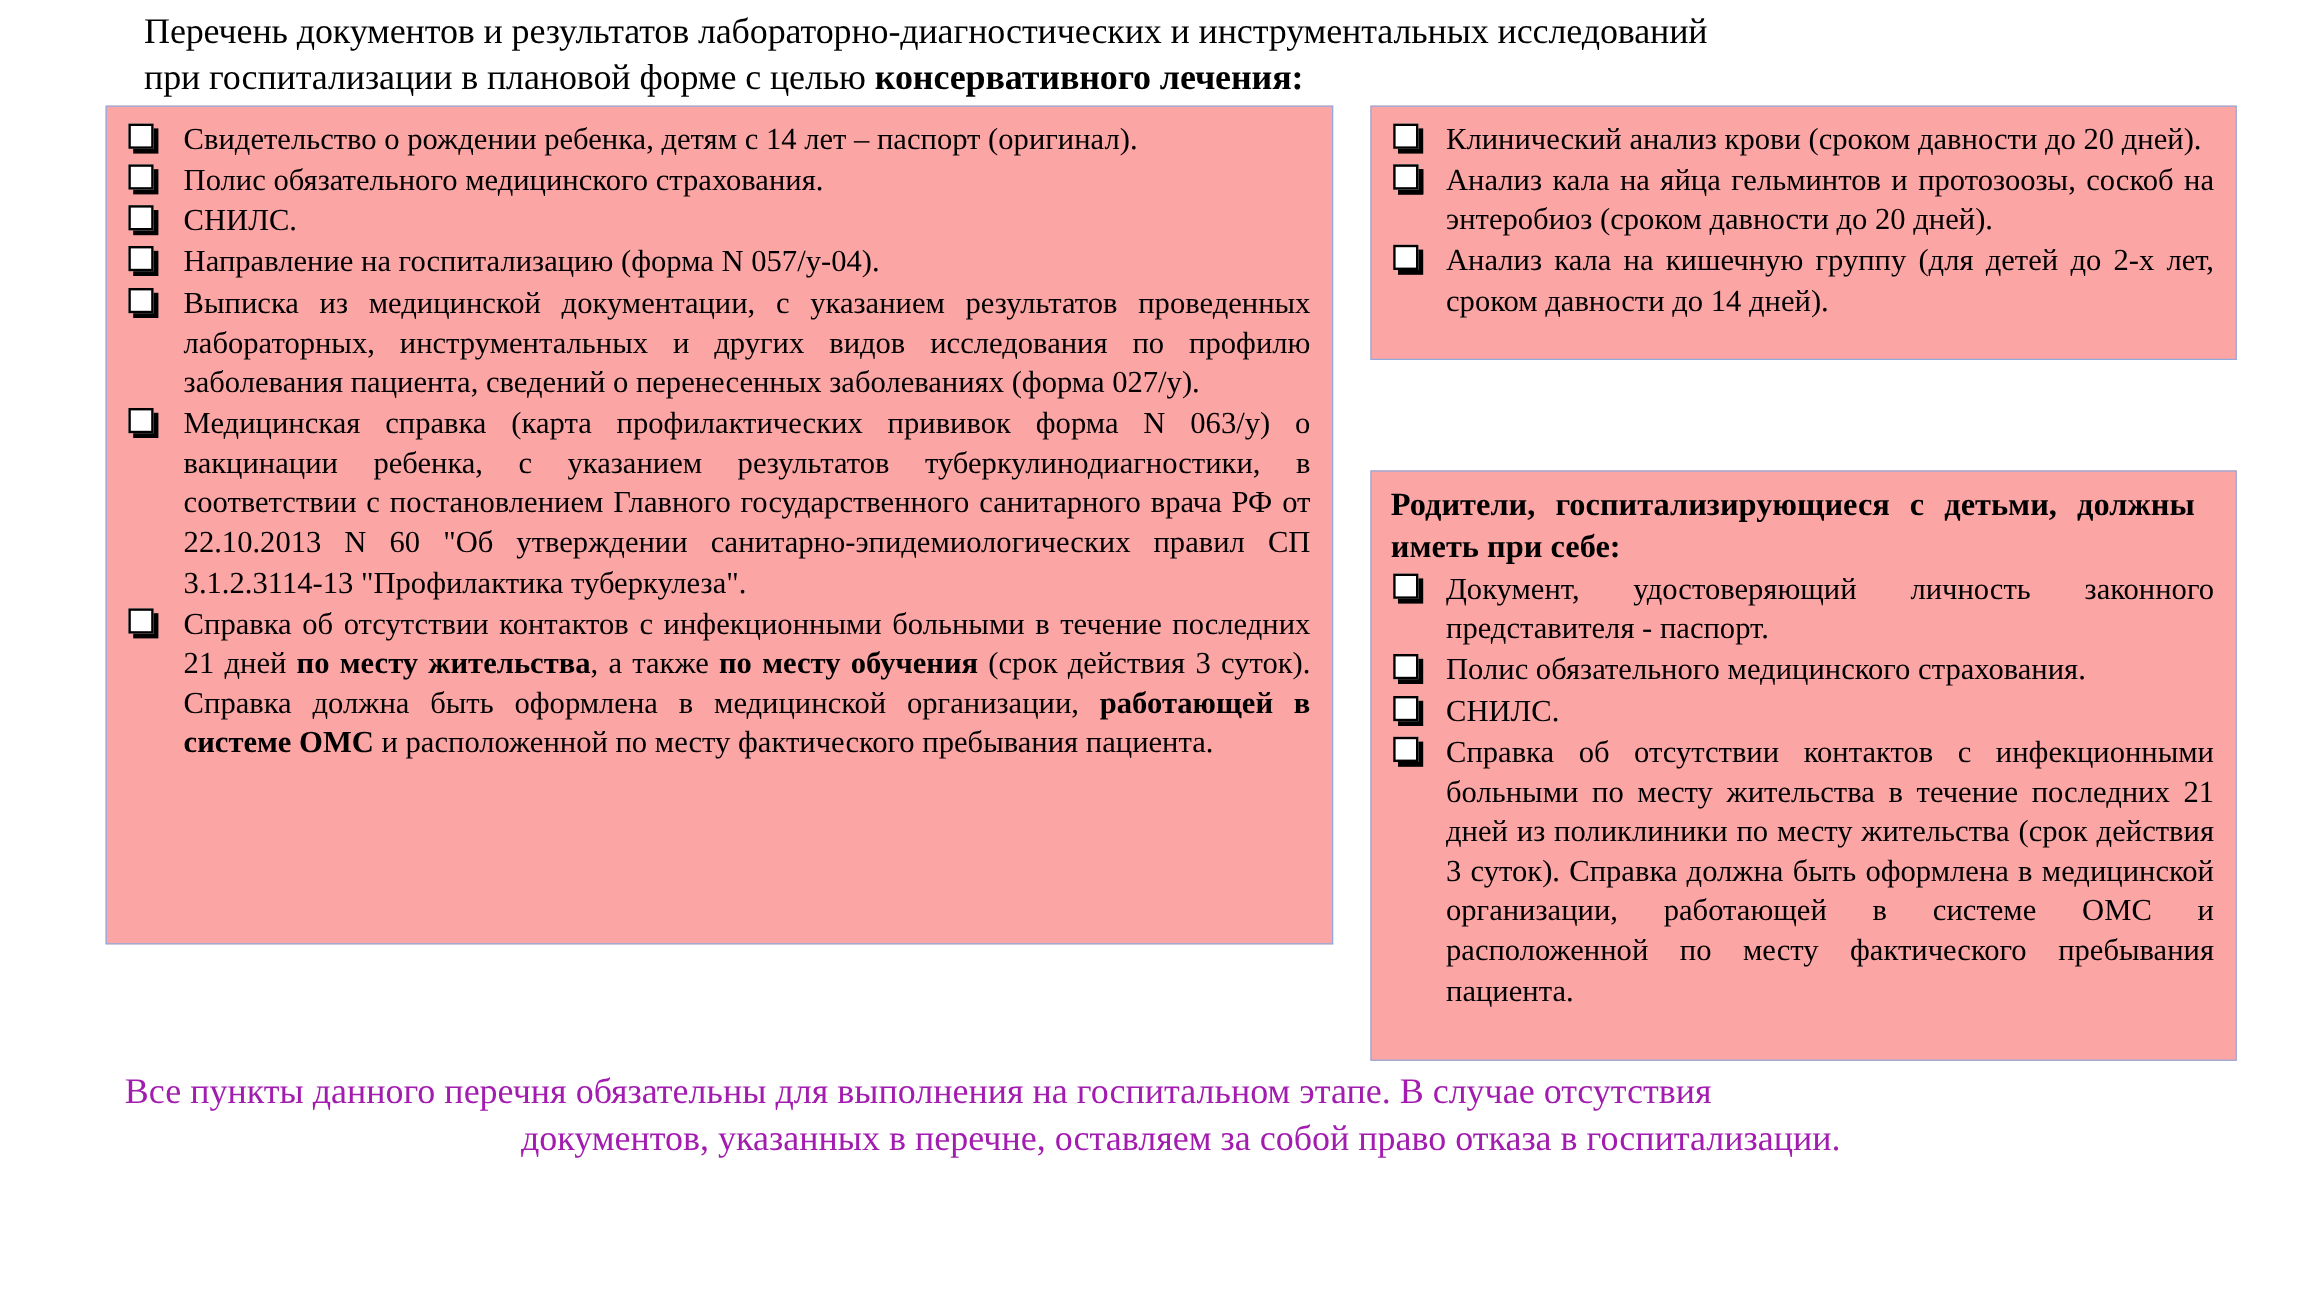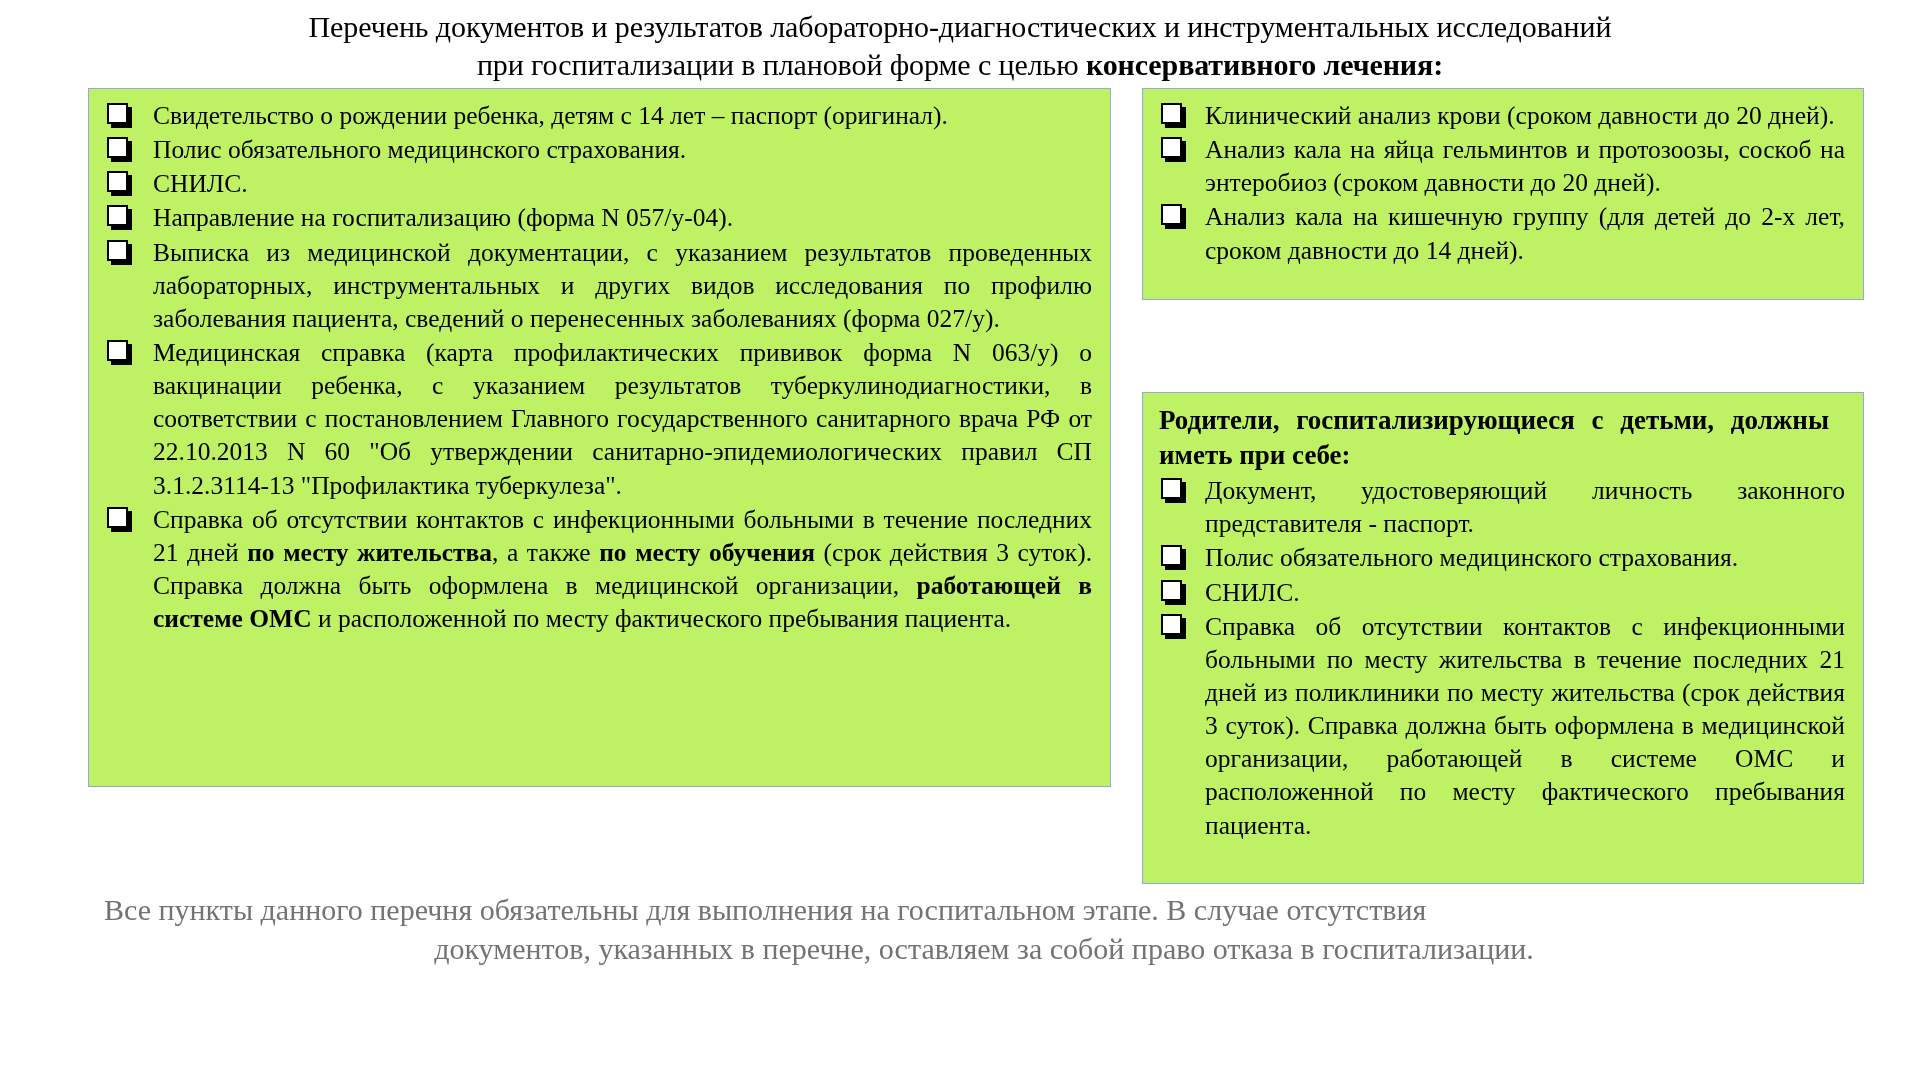--- a/index.html
+++ b/index.html
@@ -20,33 +20,32 @@
     width: 1920px;
     height: 1080px;
   }
 
   
   .title-block {
     position: absolute;
     left: 120px;
     top: 8px;
     width: 1680px;
-    text-align: center;
     font-size: 30px;
     line-height: 1.27;
     letter-spacing: -0.1px;
   }
   .title-line { display: block; }
   .title-strong { font-weight: bold; }
 
   
   .box {
     position: absolute;
     border: 1.5px solid #8FAADC;
-    background: #bef264;
+    background: #fca5a5;
     box-sizing: border-box;
   }
   .box-left   { left: 88px;  top: 88px;  width: 1023px; height: 699px; }
   .box-rtop   { left: 1142px; top: 88px;  width: 722px;  height: 212px; }
   .box-rbot   { left: 1142px; top: 392px; width: 722px;  height: 492px; }
 
   .box-inner {
     padding: 10px 18px 10px 16px;
   }
 
@@ -99,21 +98,21 @@
   .box-rbot li.docitem { font-size: 25.5px; line-height: 1.30; }
   .box-rtop li.docitem { padding-left: 46px; }
   .box-rbot li.docitem { padding-left: 46px; }
 
   
   .red-note {
     position: absolute;
     left: 104px;
     top: 890px;
     width: 1760px;
-    color: #737373;
+    color: #a21caf;
     font-size: 30px;
     line-height: 1.30;
     text-align: justify;
     text-justify: inter-word;
   }
   .red-note .lastline { text-align: center; }
 </style>
 </head>
 <body>
 

